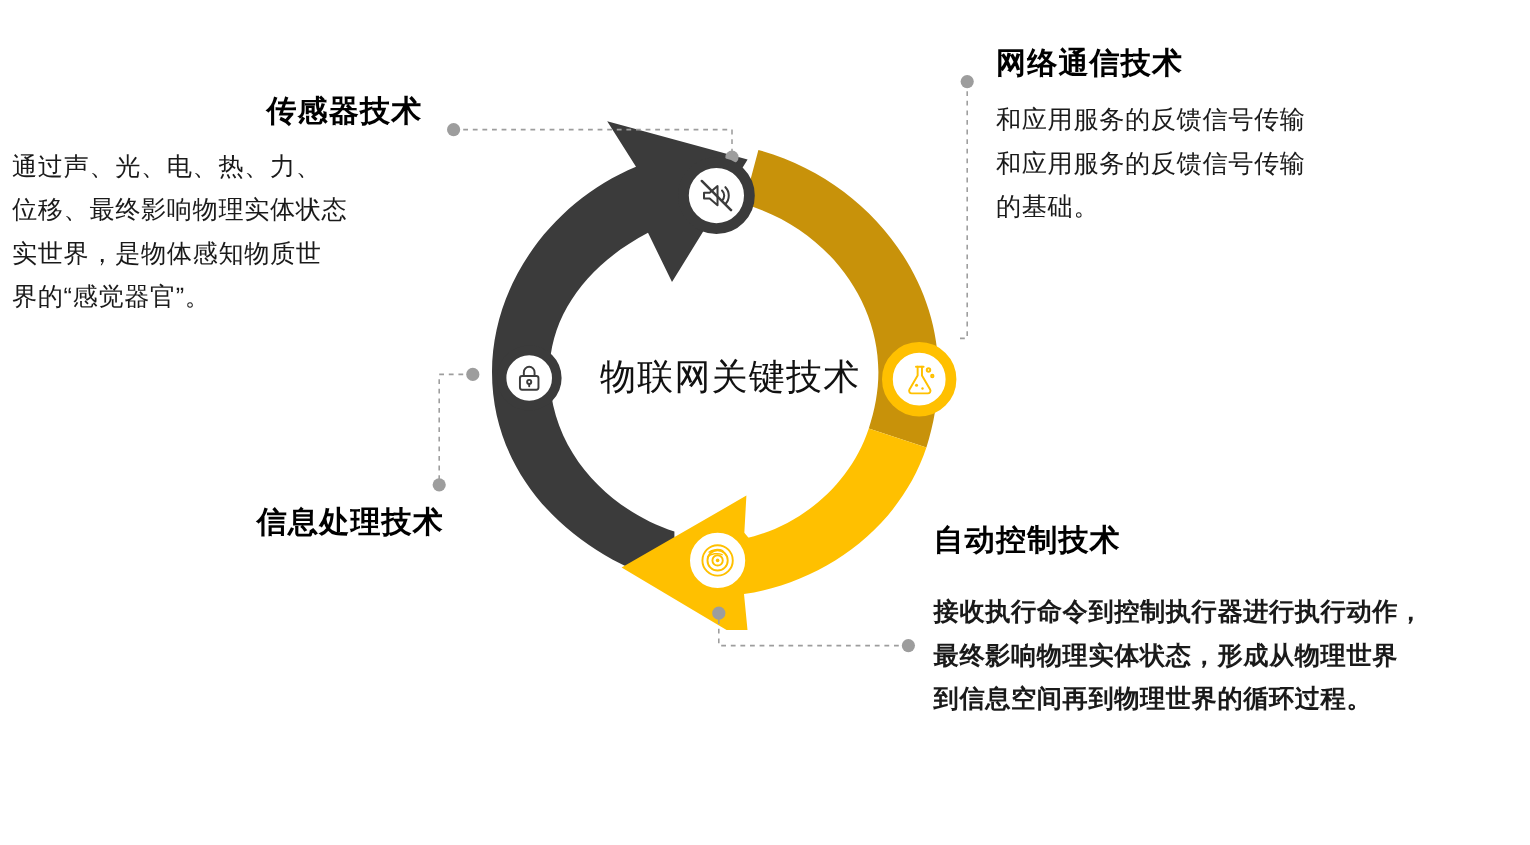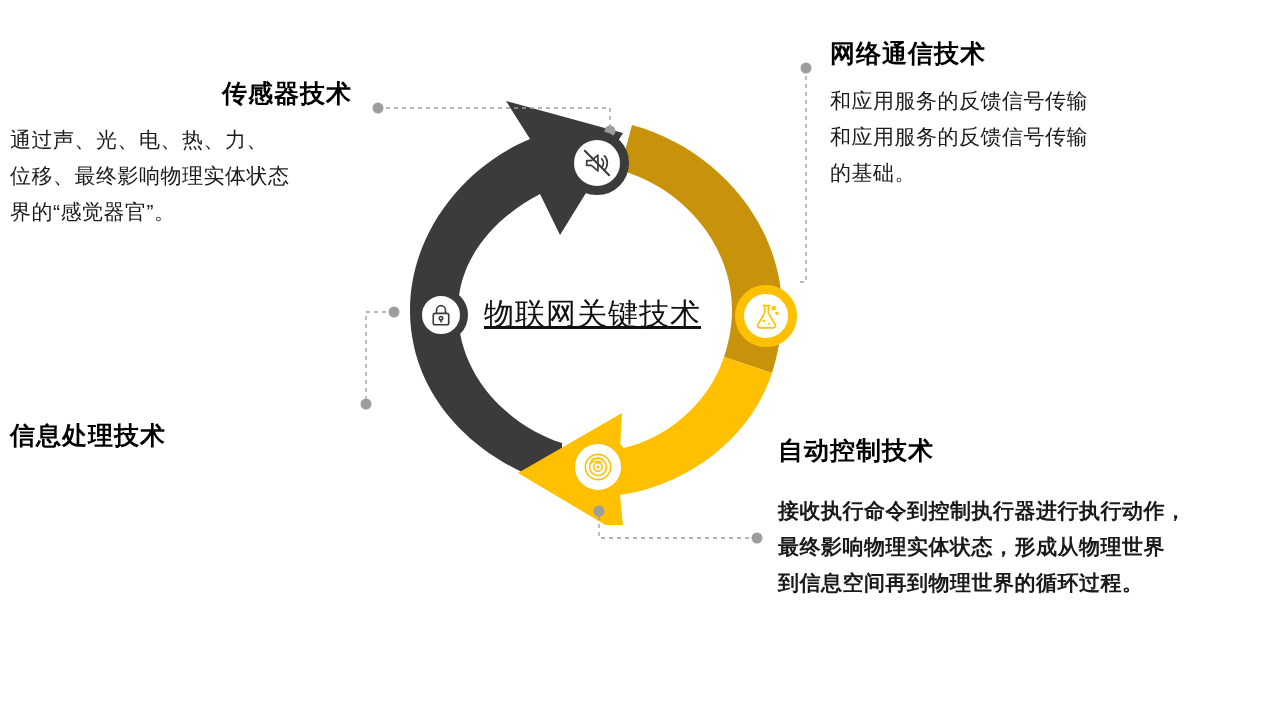--- a/index.html
+++ b/index.html
@@ -45,21 +45,21 @@
   #block-sensor        { left: 10px;  top: 78px;  width: 350px; }
   #block-sensor .block-title { text-align: right; padding-right: 8px; }
   #block-sensor .block-body  { margin-top: 14px; text-align: left; }
 
   
   #block-network       { left: 830px; top: 38px;  width: 400px; }
   #block-network .block-body { margin-top: 15px; }
 
   
   #block-infoproc      { left: 10px;  top: 420px; width: 360px; }
-  #block-infoproc .block-title { padding-right: 0px; }
+  #block-infoproc .block-title { text-align: right; padding-right: 0px; }
   #block-infoproc .block-body  { margin-top: 14px; text-align: left; padding-left: 18px; }
 
   
   #block-control       { left: 778px; top: 435px; width: 470px; }
   #block-control .block-body { margin-top: 28px; font-weight: bold; }
 
   
   #wheel {
     position: absolute;
     left: 370px;
@@ -85,27 +85,26 @@
   #badge-sensor  { left: 565px; top: 131px; width: 64px; height: 64px; }
   #badge-flask   { left: 735px; top: 285px; width: 62px; height: 62px; }
   #badge-disc    { left: 566px; top: 435px; width: 64px; height: 64px; }
   #badge-core    { left: 414px; top: 288px; width: 54px; height: 54px; border-width: 8px; }
 
   .badge svg { display: block; }
 
   
   #core-label {
     position: absolute;
-    left: 484px;
+    left: 500px;
     top: 294px;
     font-size: 30px;
     letter-spacing: 1px;
     color: #111111;
     white-space: nowrap;
-    text-decoration: underline;
   }
 
   
   #connectors {
     position: absolute;
     inset: 0;
     pointer-events: none;
   }
 </style>
 </head>
@@ -228,20 +227,21 @@
     </svg>
   </div>
 
   <div id="core-label">物联网关键技术</div>
 
   <div class="block" id="block-sensor">
     <div class="block-title">传感器技术</div>
     <div class="block-body">
       <div>通过声、光、电、热、力、</div>
       <div>位移、最终影响物理实体状态</div>
+      <div>实世界，是物体感知物质世</div>
       <div>界的“感觉器官”。</div>
     </div>
   </div>
 
   <div class="block" id="block-network">
     <div class="block-title">网络通信技术</div>
     <div class="block-body">
       <div>和应用服务的反馈信号传输</div>
       <div>和应用服务的反馈信号传输</div>
       <div>的基础。</div>

